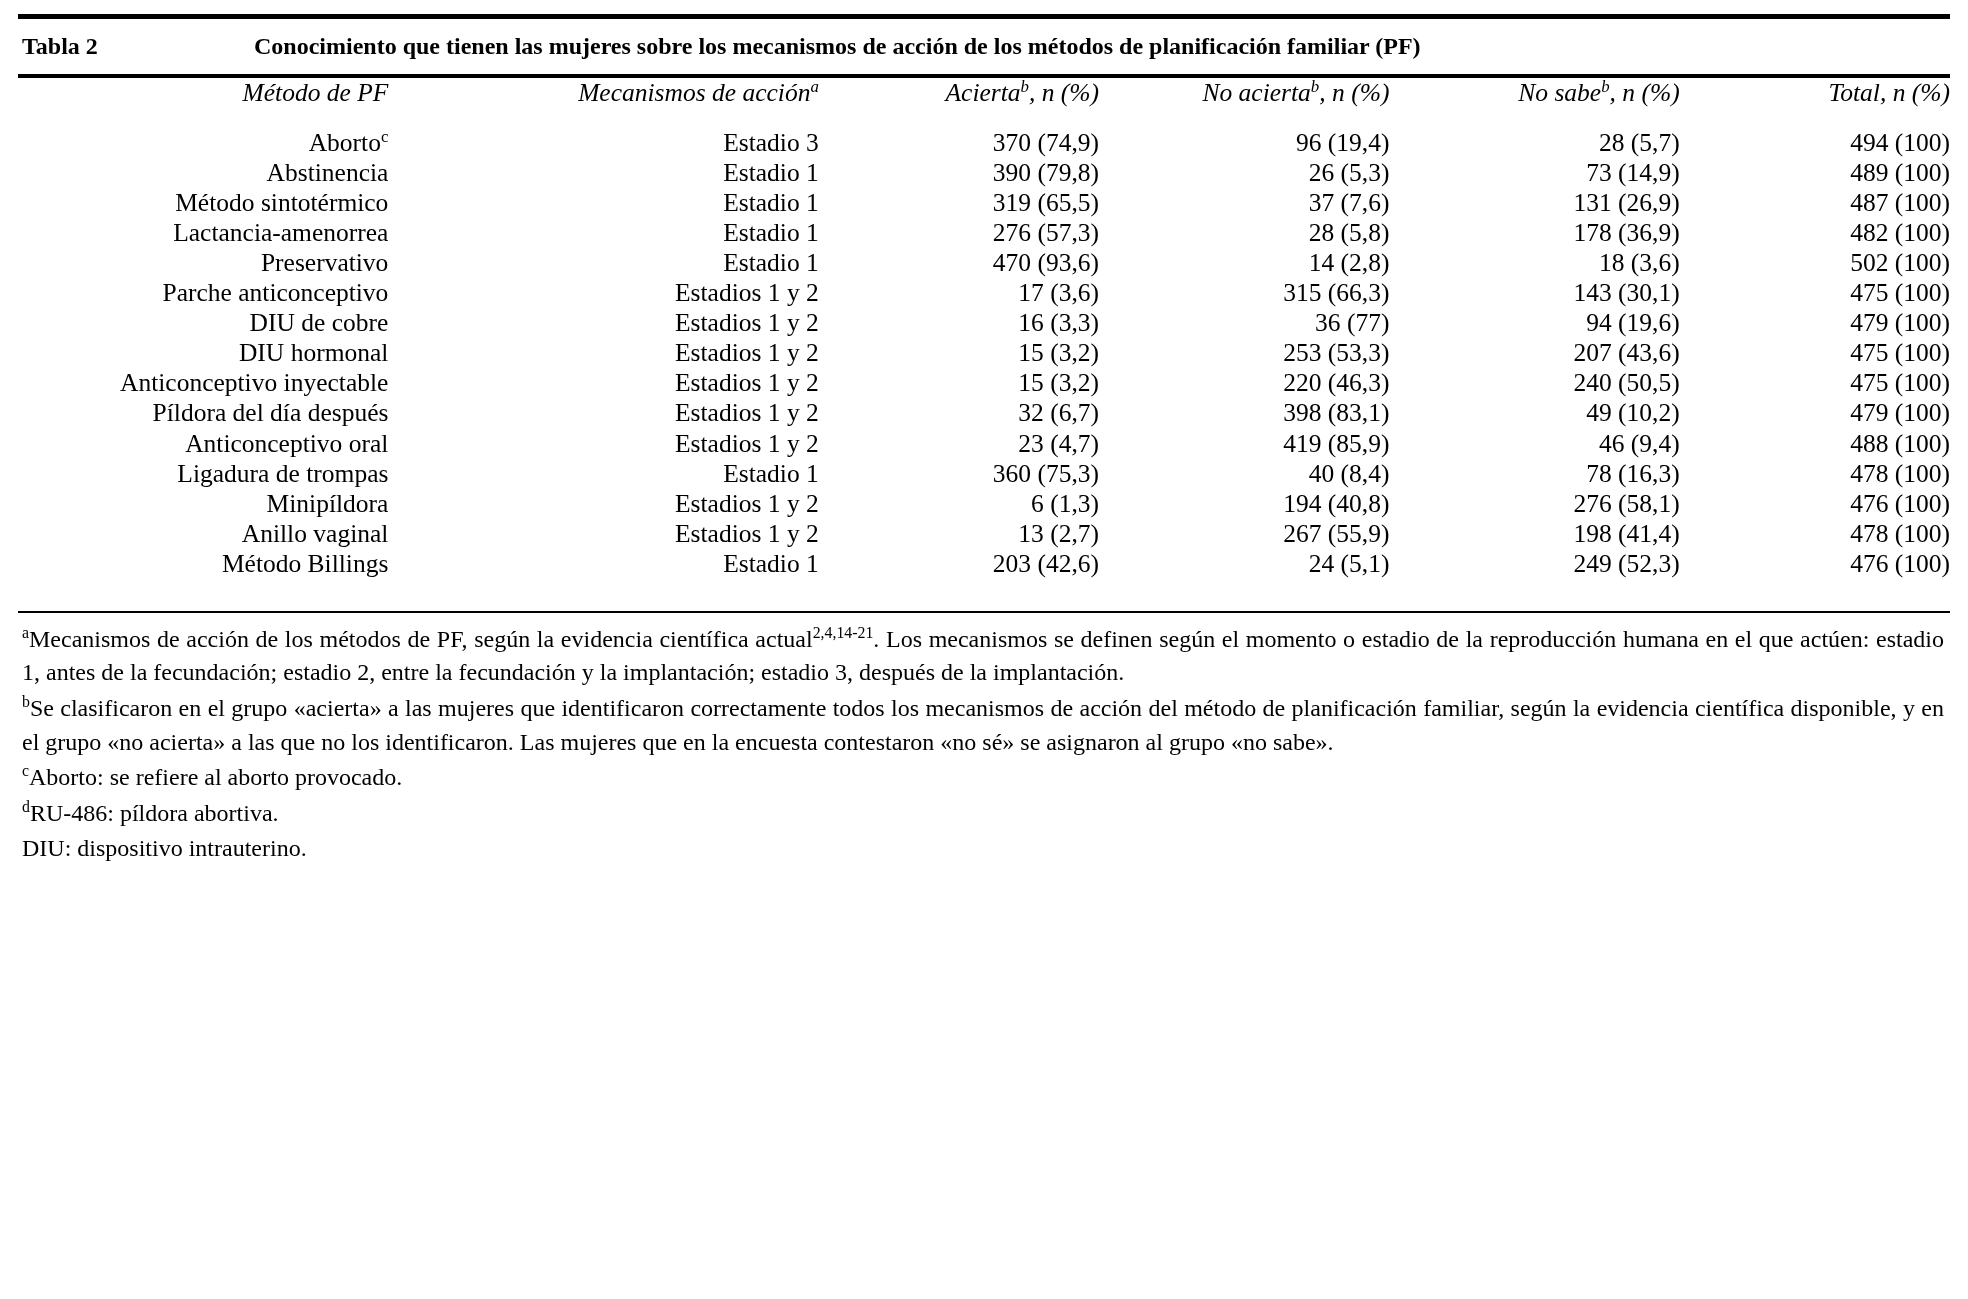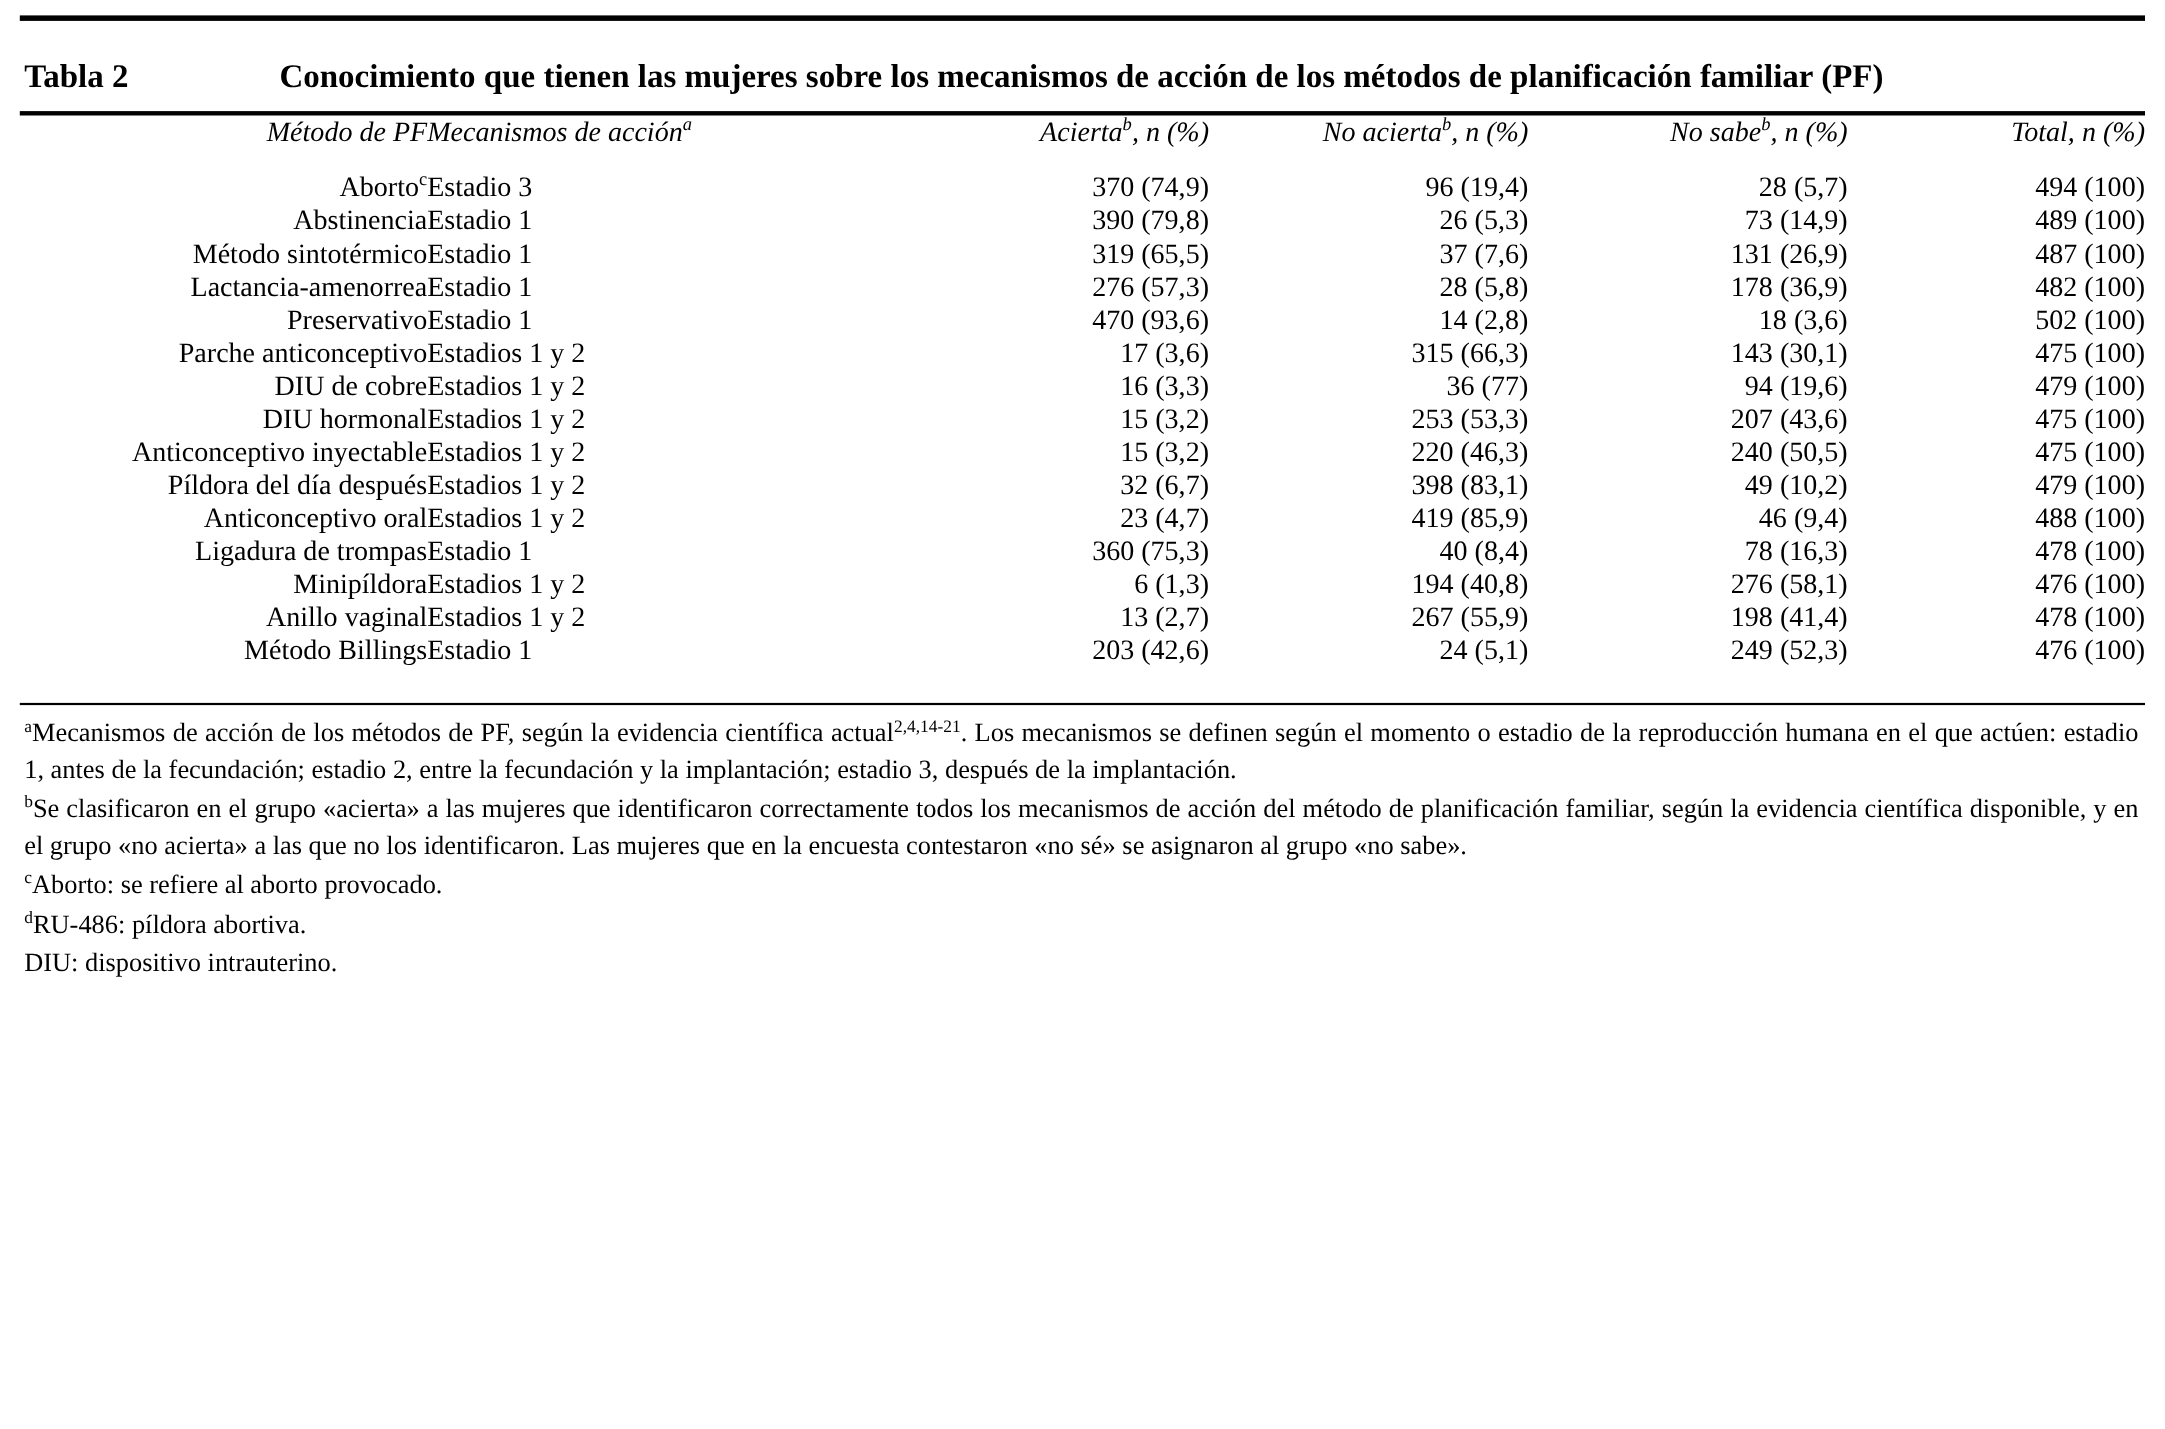--- a/index.html
+++ b/index.html
@@ -29,23 +29,22 @@
   .rule-thin {
     border-top: 2px solid #000;
   }
 
   
   .caption {
     display: flex;
     align-items: flex-start;
     padding: 12px 4px 12px 4px;
     font-weight: bold;
-    font-size: 30px;
+    font-size: 24px;
     line-height: 1.28;
-    margin-top: 20px;
   }
   .caption-label {
     flex: 0 0 232px;
     white-space: nowrap;
   }
   .caption-text {
     flex: 1 1 auto;
     padding-right: 60px;
   }
 
@@ -60,21 +59,21 @@
     vertical-align: baseline;
   }
   thead th {
     font-weight: normal;
     font-style: italic;
     padding-top: 18px;
     padding-bottom: 20px;
     white-space: nowrap;
   }
   .c-method   { width: 370px; text-align: right;  padding-left: 4px; margin-top: 36px; }
-  .c-mech     { width: 430px; text-align: left;  padding-left: 22px;}
+  .c-mech     { width: 430px; text-align: right;  padding-left: 22px;}
   .c-acierta  { width: 280px; text-align: right; padding-right: 66px;}
   .c-noacierta{ width: 290px; text-align: right; padding-right: 52px;}
   .c-nosabe   { width: 290px; text-align: right; padding-right: 70px;}
   .c-total    { width: 270px; text-align: right; padding-right: 36px;}
 
   tbody tr td {
     padding-top: 6px;
     padding-bottom: 6px;
     line-height: 1.18;
   }

